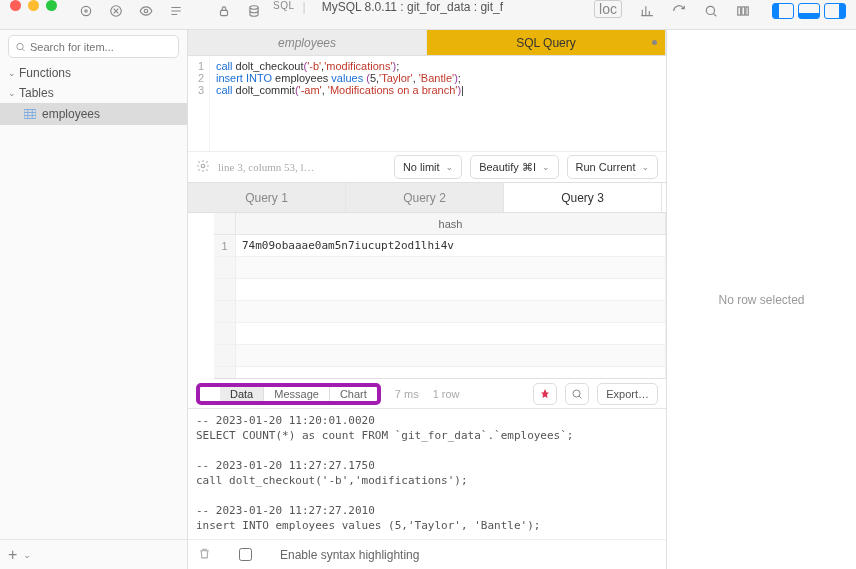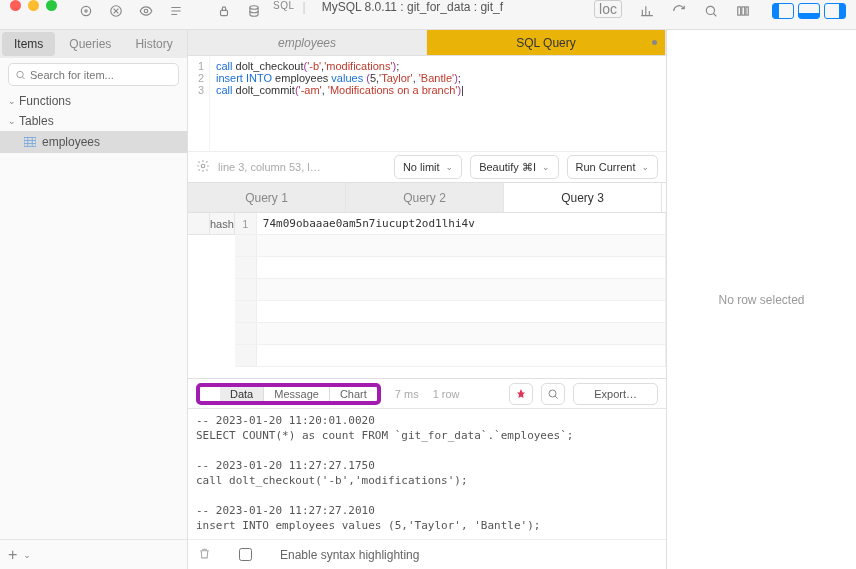--- a/index.html
+++ b/index.html
@@ -56,52 +56,52 @@
 .gutter div{height:12px; line-height:12px; margin-bottom:0;}
 .code { padding: 4px 6px 0 6px; white-space: pre; }
 .kw { color: #1a6fd6; }
 .str { color: #c0392b; }
 .pun { color: #9b3a9b;}
 .code .line{height:12px; line-height:12px;}
 
 
 .ed-status { height: 32px; display:flex; align-items:center; border-top:1px solid #eee; border-bottom:1px solid #e0e0e0; padding:0 8px; gap:8px; background:#fff;}
 .ed-status .gear{color:#aaa;}
-.ed-status .pos { color:#aaa; font-size:11px; flex:0 0 auto; width:120px; overflow:hidden; text-overflow:ellipsis; white-space:nowrap;}
+.ed-status .pos { color:#aaa; font-size:11px; flex:0 0 auto; width:120px; overflow:hidden; text-overflow:ellipsis; white-space:nowrap;font-family:Liberation Serif, serif;}
 .dd-btn { display:flex; align-items:center; border:1px solid #ddd; border-radius:5px; height:24px; padding:0 8px; font-size:11px; gap:6px; background:#fff;}
 .dd-btn .chev{color:#888; font-size:9px;}
 .ed-status .spacer{flex:1;}
 
 
 .qtabs { height: 30px; display:flex; border-bottom:1px solid #e0e0e0;}
 .qtab { flex:0 0 158px; display:flex; align-items:center; justify-content:center; font-size:12px; color:#888; border-right:1px solid #e5e5e5; background:#ececec;}
 .qtab.active { background:#fff; color:#333;}
 
 
-.results { flex:1; display:flex; flex-direction:row; overflow:hidden; border-bottom:1px solid #e0e0e0;}
+.results { flex:1; display:flex; flex-direction:column; overflow:hidden; border-bottom:1px solid #e0e0e0;margin-left:26px;}
 .grid-head { display:flex; height:22px; border-bottom:1px solid #e5e5e5; background:#f6f6f6; font-size:11px; color:#666;}
 .gh-num { width:22px; border-right:1px solid #e5e5e5;}
 .gh-col { flex:1; display:flex; align-items:center; justify-content:center; border-right:1px solid #e5e5e5;}
 .grid-body { flex:1; overflow:auto; background:#fff; font-size:11px;}
 .grow { display:flex; height:22px; border-bottom:1px solid #f0f0f0;}
 .grow.alt{ background:#fafafa;}
 .gnum { width:22px; display:flex; align-items:center; justify-content:center; color:#999; border-right:1px solid #eee; background:#f6f6f6;}
 .gcell { flex:1; display:flex; align-items:center; padding:0 6px; border-right:1px solid #f0f0f0; font-family:Menlo,monospace;}
 
 
 .rfooter { height:30px; display:flex; align-items:center; padding:0 8px; gap:8px; border-bottom:1px solid #e5e5e5; background:#fff;}
 .rseg { display:flex; border:4px solid #a21caf; border-radius:5px; overflow:hidden; height:22px;padding-left:20px;}
 .rseg-item { padding:0 10px; display:flex; align-items:center; font-size:11px; color:#666; border-right:1px solid #ddd;}
 .rseg-item:last-child{border-right:none;}
 .rseg-item.active{ background:#ececec; color:#333;}
 .rmeta{color:#aaa; font-size:11px; margin-left:6px;}
 .rfooter .spacer{flex:1;}
 .ricon { width:24px; height:22px; border:1px solid #ddd; border-radius:5px; display:flex; align-items:center; justify-content:center; color:#888;}
 .ricon.pin{color:#d35;}
-.rexport{border:1px solid #ddd; border-radius:5px; height:22px; padding:0 20px; display:flex; align-items:center; font-size:11px; color:#555;}
+.rexport{border:1px solid #ddd; border-radius:5px; height:22px; padding:0 8px; display:flex; align-items:center; font-size:11px; color:#555;}
 
 
 .log { flex:0 0 130px; overflow:auto; font-family:Menlo,monospace; font-size:11px; line-height:15px; color:#555; padding:4px 8px; white-space:pre; background:#fff;}
 .log-footer{ height:30px; display:flex; align-items:center; padding:0 10px; gap:28px; color:#666; font-size:12px; border-top:1px solid #eee;}
 
 
 .rightpanel { width:190px; border-left:1px solid #e0e0e0; display:flex; flex-direction:column; background:#fff;}
 .rp-search { padding:6px 8px; border-bottom:1px solid #eee;}
 .rp-empty { flex:1; display:flex; align-items:center; justify-content:center; color:#999; font-size:12px;}
 
@@ -185,25 +185,20 @@
       <div class="panel-icon active left"></div>
       <div class="panel-icon active bottom"></div>
       <div class="panel-icon active right"></div>
     </div>
   </div>
 </div>
 
 <div class="main">
 
   <div class="sidebar">
-    <div class="sb-tabs">
-      <div class="sb-tab active">Items</div>
-      <div class="sb-tab">Queries</div>
-      <div class="sb-tab">History</div>
-    </div>
     <div class="sb-search">
       <div class="sb-search-box">
         <svg viewBox="0 0 24 24" fill="none" stroke="currentColor" stroke-width="2">
             <circle cx="11" cy="11" r="7"></circle>
             <path d="M21 21l-5-5"></path>
           </svg>
         <input placeholder="Search for item..." style="">
       </div>
     </div>
     <div class="sb-tree">

